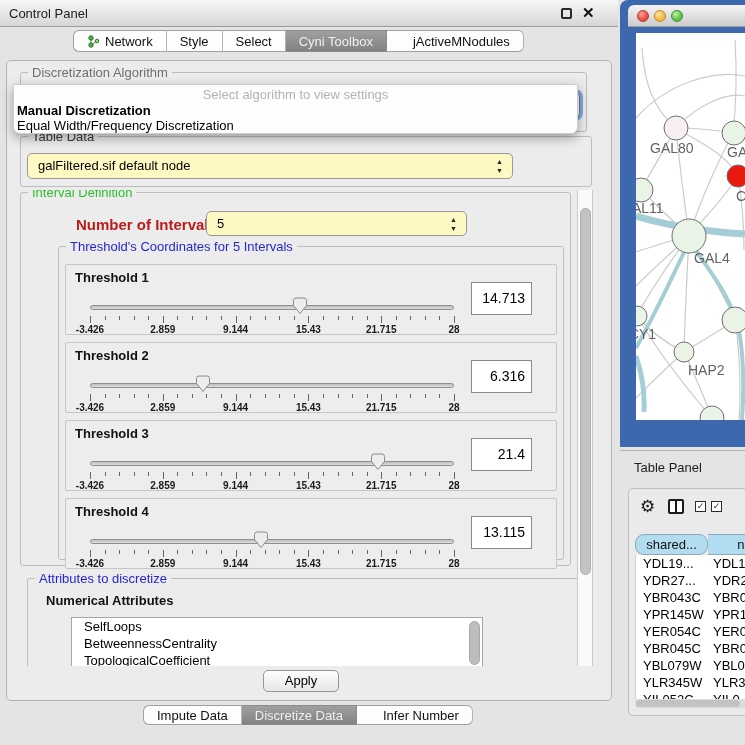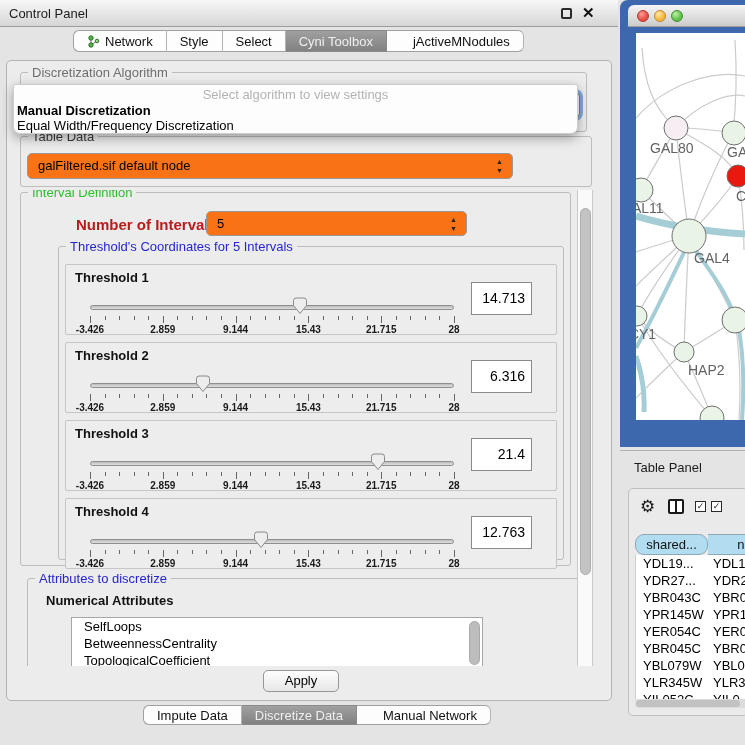--- a/index.html
+++ b/index.html
@@ -43,21 +43,21 @@
   
   #popup { position:absolute; left:13px; top:84px; width:565px; height:50px; background:#fdfdfd;
     border:1px solid #cdcdcd; border-radius:2px 2px 7px 7px; box-shadow:0 4px 12px rgba(0,0,0,0.35); z-index:5; }
   .popup-hint { text-align:center; color:#b3b3b3; font-size:13px; height:17px; line-height:17px; margin-top:1px; }
   .popup-item { font-size:13px; height:15px; line-height:15px; padding-left:3px; color:#000; white-space:nowrap; }
   .popup-item.bold { font-weight:bold; }
 
   
   #tabledata-group { left:20px; top:136px; width:572px; height:51px; }
   #tabledata-group .group-label { color:#3a3a3a;text-align:center; }
-  .combo { position:absolute; background:#f97316; border:1px solid #999; border-radius:5px; font-size:13px; }
+  .combo { position:absolute; background:#fef9c3; border:1px solid #999; border-radius:5px; font-size:13px; }
   .combo .combo-text { position:absolute; left:10px; top:4px; white-space:nowrap; }
   .spinner { position:absolute; right:9px; top:3px; font-size:7px; color:#222; line-height:9px; text-align:center; }
   #td-combo { left:27px; top:153px; width:486px; height:26px; }
 
   
   #scrollpane { position:absolute; left:14px; top:190px; width:563px; height:476px; overflow:hidden; }
   #main-scrollbar { position:absolute; left:577px; top:190px; width:16px; height:476px; background:#fafafa;
     border-left:1px solid #c9c9c9; border-right:1px solid #c9c9c9; }
   #main-scroll-thumb { position:absolute; left:2px; top:18px; width:11px; height:367px; background:#c3c3c3;
     border:1px solid #adadad; border-radius:6px; }
@@ -381,21 +381,21 @@
                   <span class="ticklabel" style="left: 20%;">2.859</span>
                   <span class="ticklabel" style="left: 40%;">9.144</span>
                   <span class="ticklabel" style="left: 60%;">15.43</span>
                   <span class="ticklabel" style="left: 80%;">21.715</span>
                   <span class="ticklabel" style="left: 100%;">28</span>
                 </div>
                 <div class="thumb" style="left: calc(47% - 8px);"><svg width="16" height="18" viewBox="0 0 16 18">
                     <path d="M4 1 h8 a2.5 2.5 0 0 1 2.5 2.5 v5 L8 16.5 L1.5 8.5 v-5 A2.5 2.5 0 0 1 4 1 z" fill="#ededed" stroke="#8a8a8a"></path>
                   </svg></div>
               </div>
-              <div class="value-box">12.763</div>
+              <div class="value-box">13.115</div>
             </div>
           </div>
       </div>
       <div id="attr-group" class="group">
         <div class="group-label">Attributes to discretize</div>
         <div class="attr-title">Numerical Attributes</div>
         <div id="attr-list">
           <div id="attr-items">
               <div class="attr-item">SelfLoops</div>
               <div class="attr-item">BetweennessCentrality</div>
@@ -413,21 +413,21 @@
   <div id="apply-btn">Apply</div>
 
   <div id="tabs-bottom" class="segrow">
       <div class="seg first">
         <span>Impute Data</span>
       </div>
       <div class="seg selected">
         <span>Discretize Data</span>
       </div>
       <div class="seg last">
-        <span>Manual Network</span>
+        <span>Infer Number</span>
       </div>
     </div>
 
   <div id="net-frame">
     <div id="net-titlebar">
       <div class="tl red"></div>
       <div class="tl yellow"></div>
       <div class="tl green"></div>
     </div>
     <div id="net-canvas">

